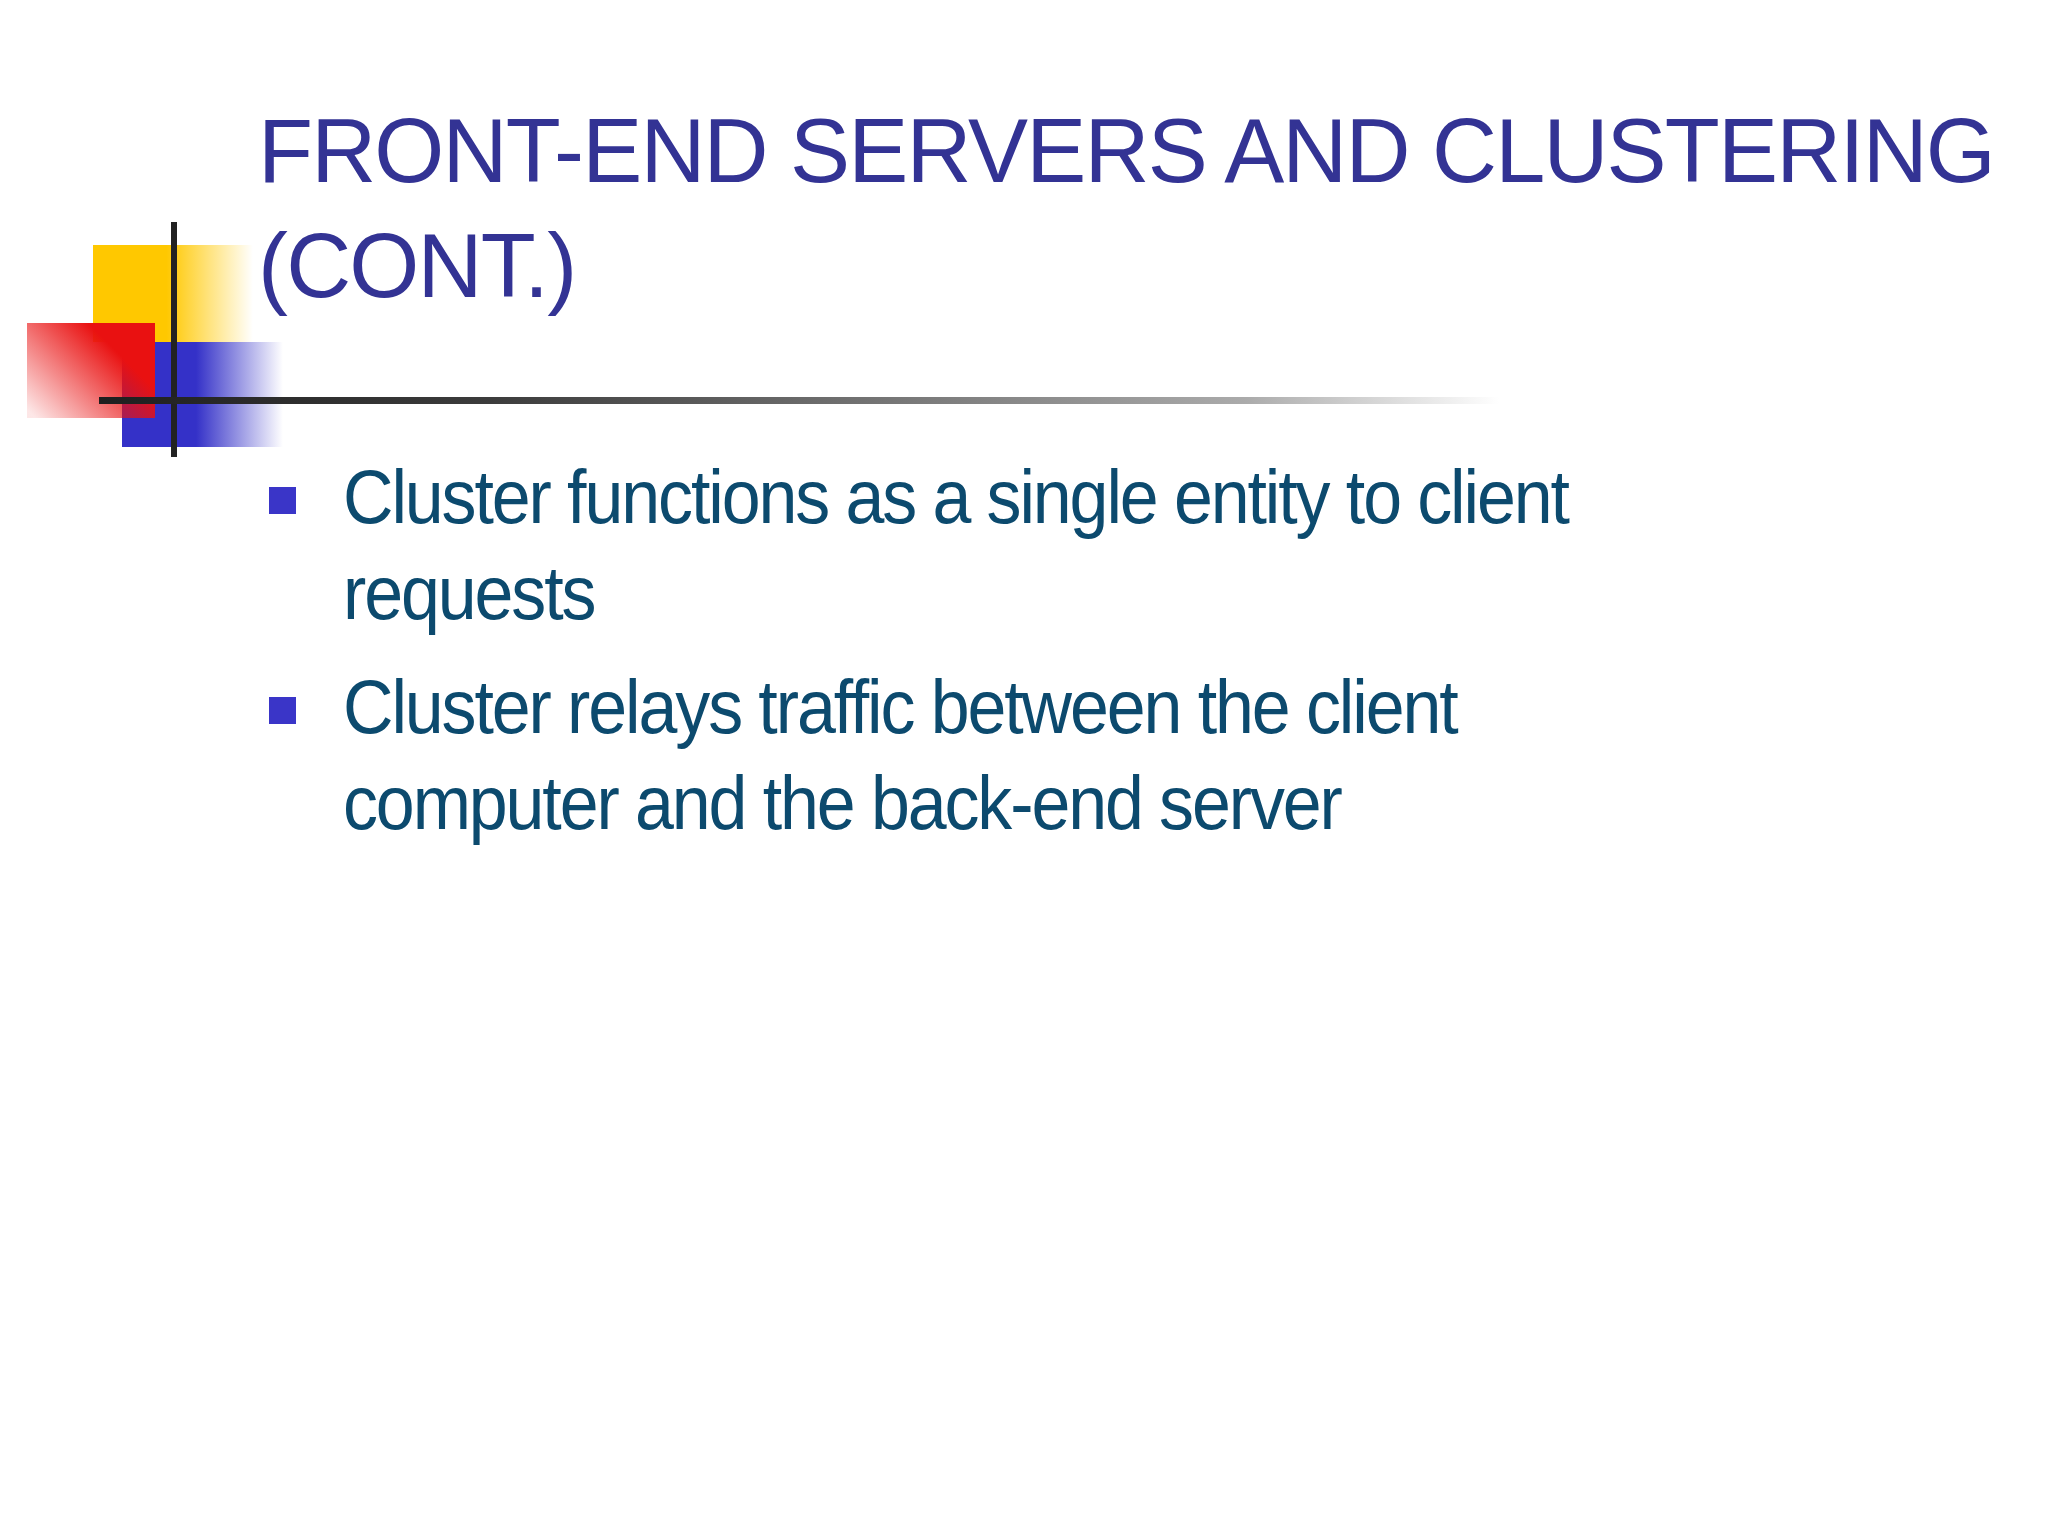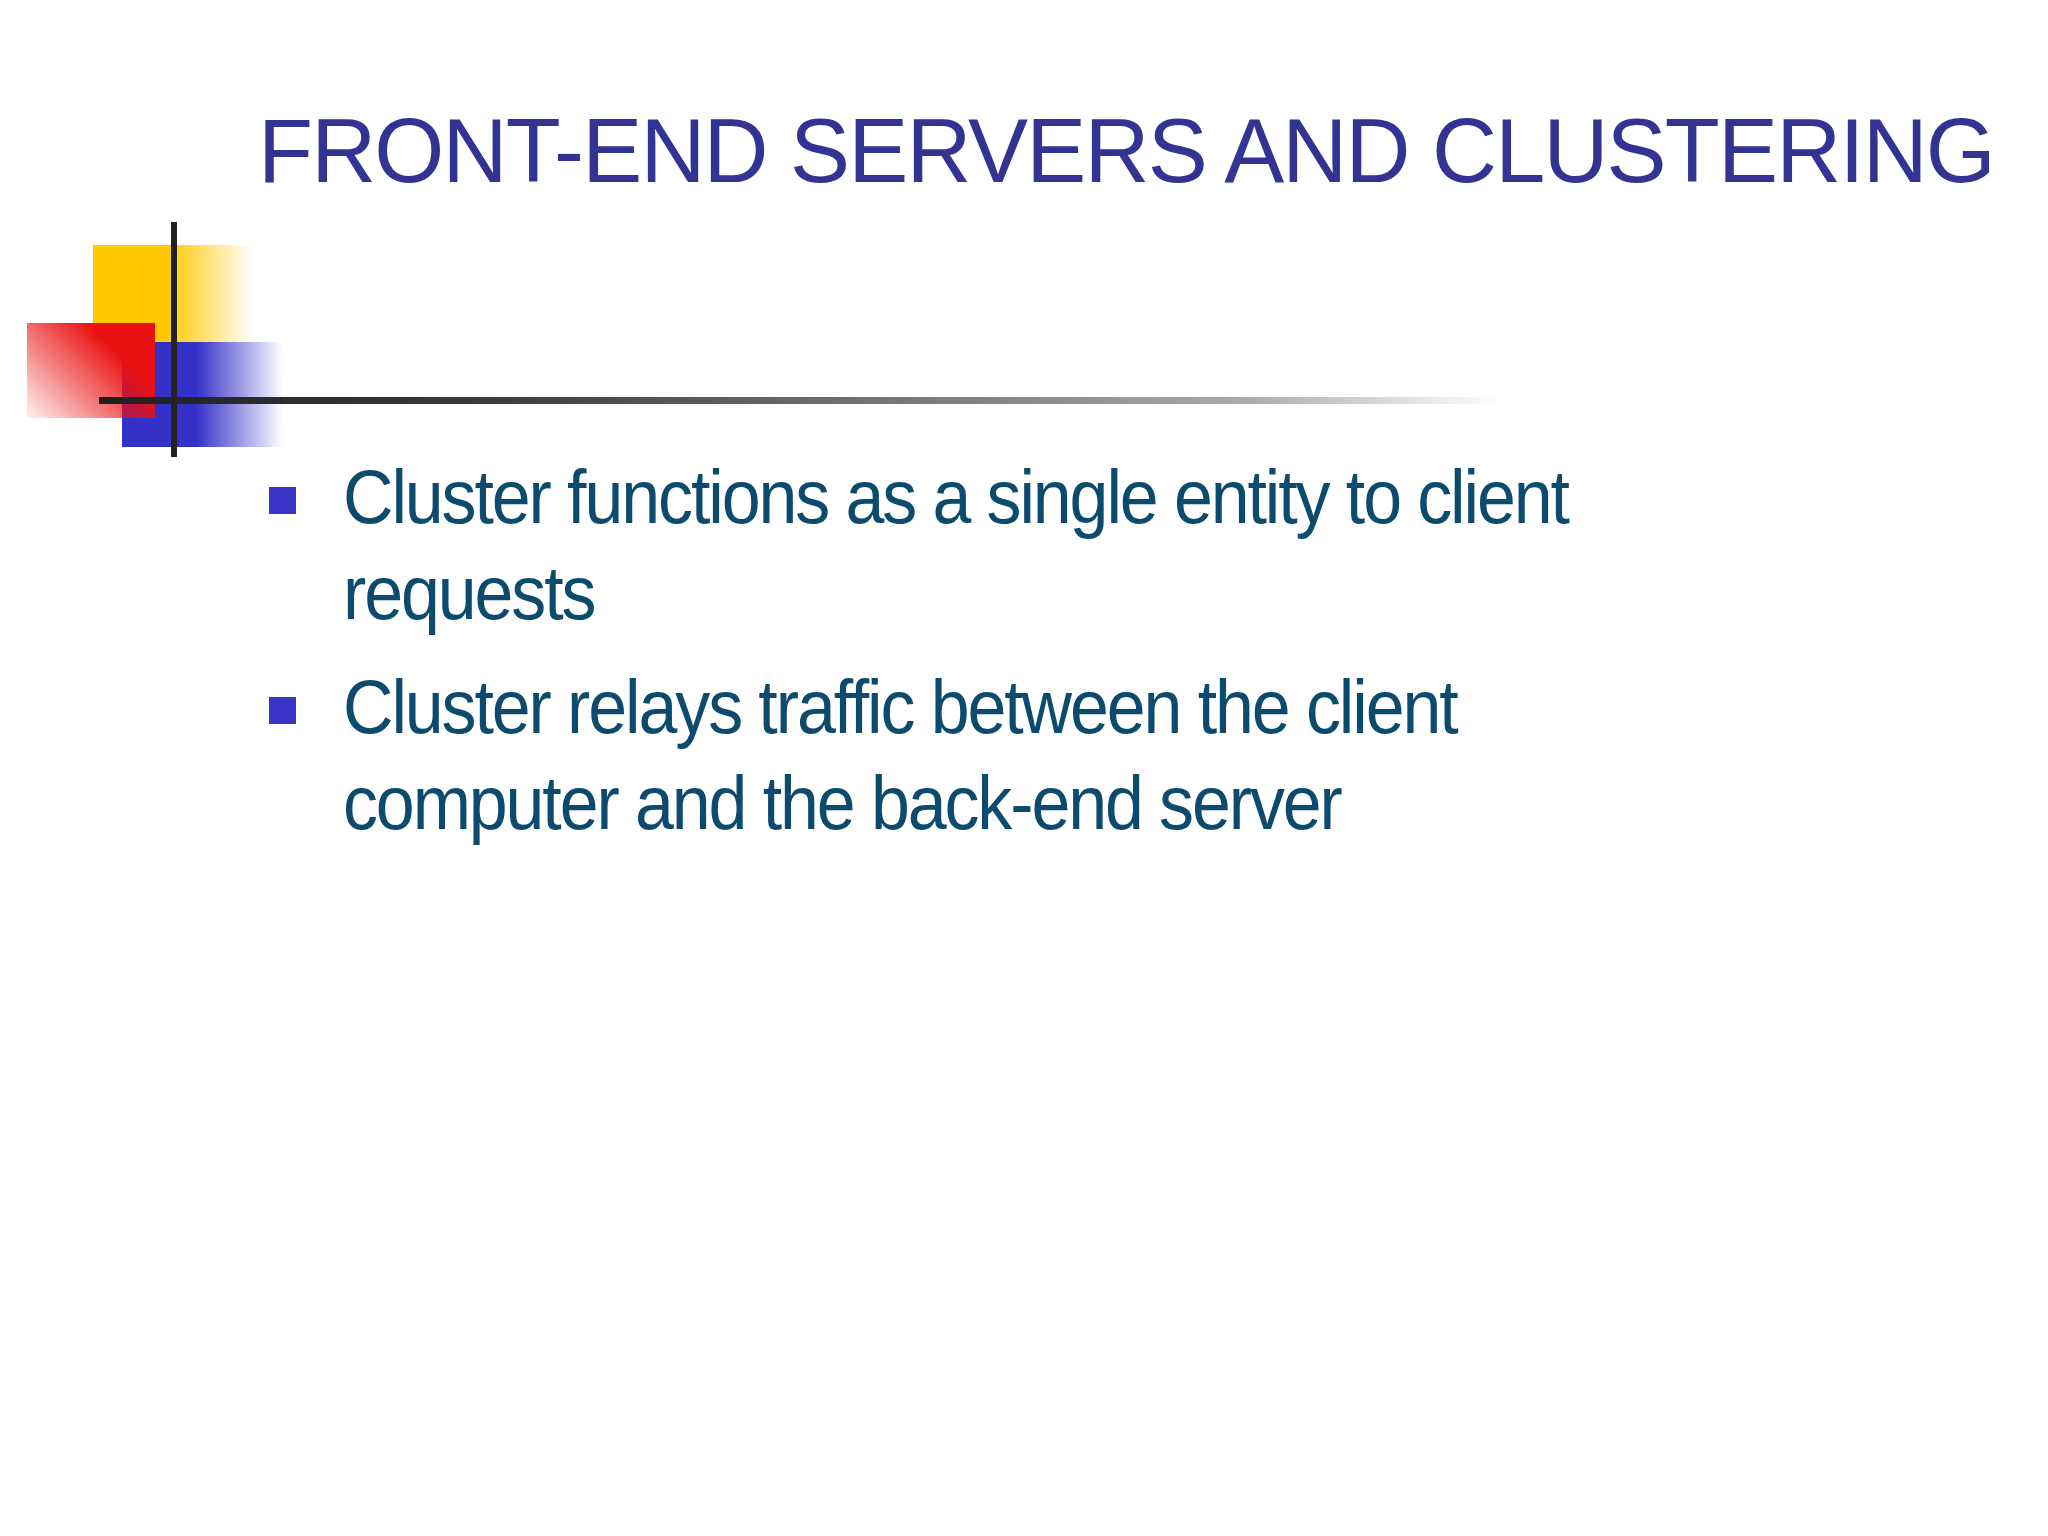--- a/index.html
+++ b/index.html
@@ -108,20 +108,21 @@
   <div>
     <div class="sq sq-yellow"></div>
     <div class="sq sq-blue"></div>
     <div class="sq sq-red"></div>
     <div class="vline"></div>
     <div class="hrule"></div>
   </div>
 
   <h1 class="title">
     <span class="tl">FRONT-END SERVERS AND CLUSTERING</span>
+    <span class="tl">(CONT.)</span>
   </h1>
 
   <div class="bullet bullet-1">
     <span class="marker"></span>
     <div class="btext">
       <span class="bl">Cluster functions as a single entity to client</span>
       <span class="bl">requests</span>
     </div>
   </div>
 

